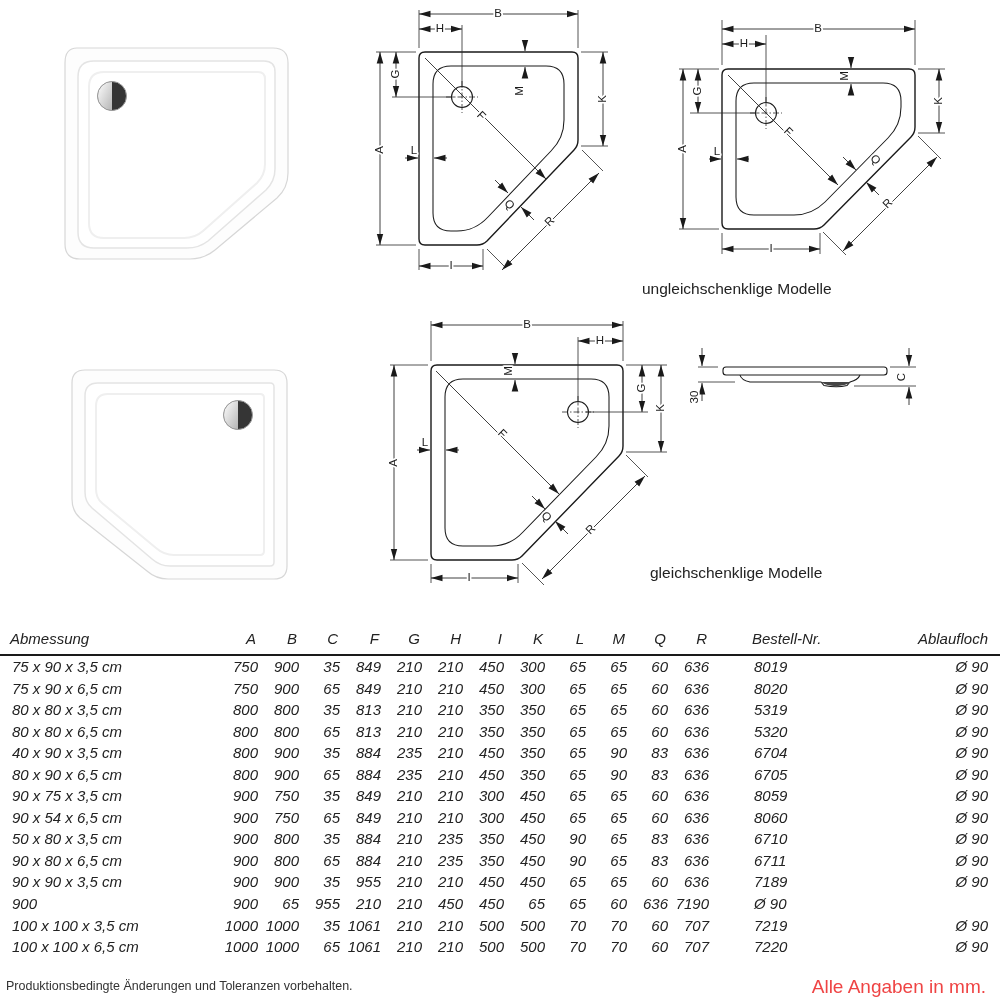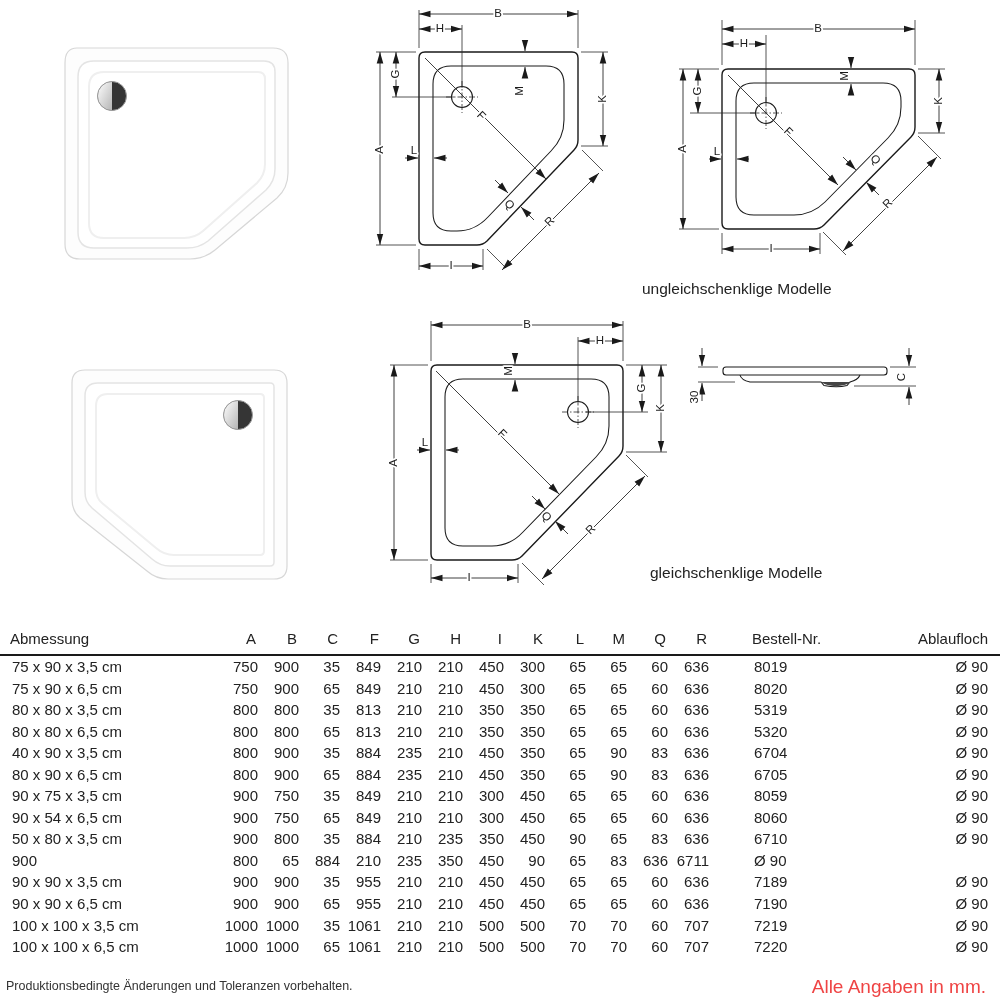--- a/index.html
+++ b/index.html
@@ -20,21 +20,21 @@
   
   .ph-outer{fill:#fdfdfd;stroke:#d7d7d7;stroke-width:1.2;}
   .ph-rim{fill:#fff;stroke:#e4e4e4;stroke-width:1.5;}
   .ph-floor{fill:none;stroke:#efefef;stroke-width:2;}
 
   .caption{position:absolute;font-size:15.5px;color:#222;}
 
   
   .spec-table{position:absolute;left:0;top:627px;width:1000px;font-size:15px;}
   .thead,.trow{display:grid;grid-template-columns:205px repeat(12,41px) 175px 1fr;
-    padding:0 12px 0 10px;}
+    padding:0 12px 0 10px;font-style:italic;}
   .thead>div,.trow>div{text-align:right;white-space:nowrap;}
   .thead>div:first-child,.trow>div:first-child{text-align:left;}
   .thead>div:nth-child(14),.trow>div:nth-child(14){text-align:left;padding-left:45px;}
   .thead{height:27px;line-height:24px;border-bottom:2px solid #1a1a1a;}
   .trow{height:21.55px;line-height:21.55px;padding-left:12px;}
 
   .footer-left{position:absolute;left:6px;top:979px;font-size:12.5px;color:#333;}
   .footer-right{position:absolute;right:14px;top:976px;font-size:19px;color:#ef4444;}
 </style>
 </head>
@@ -434,20 +434,21 @@
       <div>450</div>
       <div>90</div>
       <div>65</div>
       <div>83</div>
       <div>636</div>
       <div>6710</div>
       <div>Ø 90</div>
     </div>
 
     <div class="trow">
+      <div>90 x 80 x 6,5 cm</div>
       <div>900</div>
       <div>800</div>
       <div>65</div>
       <div>884</div>
       <div>210</div>
       <div>235</div>
       <div>350</div>
       <div>450</div>
       <div>90</div>
       <div>65</div>
@@ -469,21 +470,20 @@
       <div>450</div>
       <div>65</div>
       <div>65</div>
       <div>60</div>
       <div>636</div>
       <div>7189</div>
       <div>Ø 90</div>
     </div>
 
     <div class="trow">
-      <div>90 x 90 x 6,5 cm</div>
       <div>900</div>
       <div>900</div>
       <div>65</div>
       <div>955</div>
       <div>210</div>
       <div>210</div>
       <div>450</div>
       <div>450</div>
       <div>65</div>
       <div>65</div>

